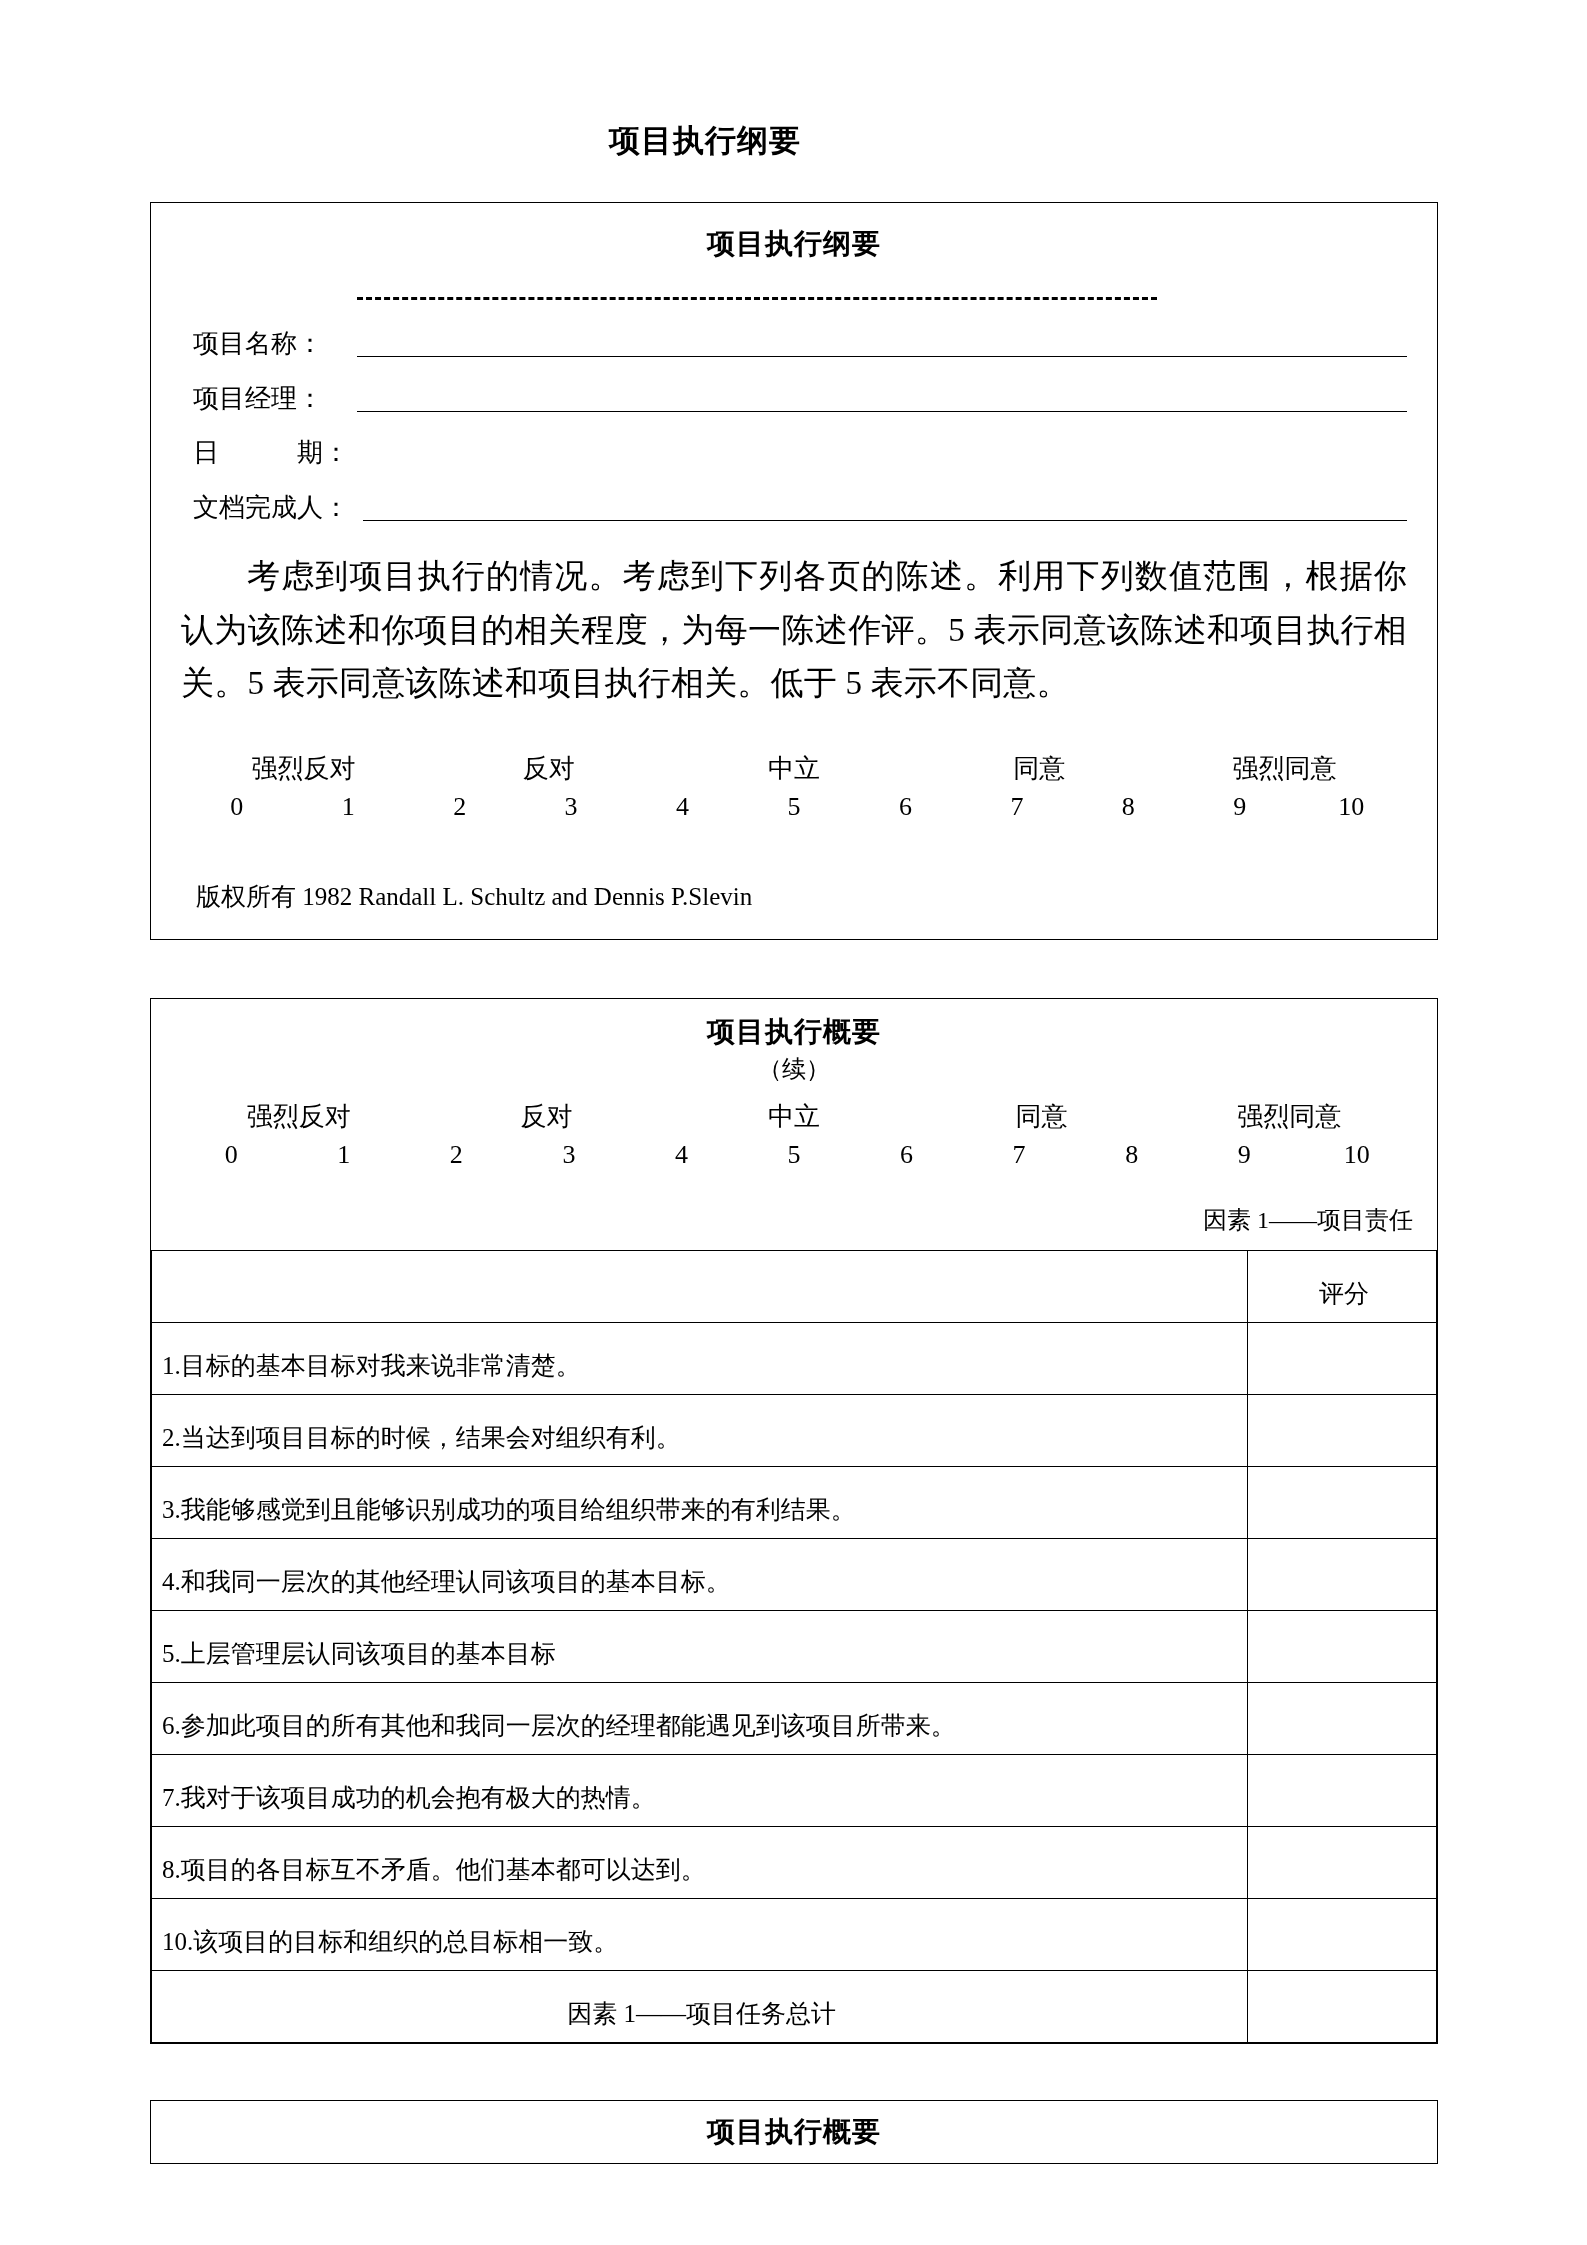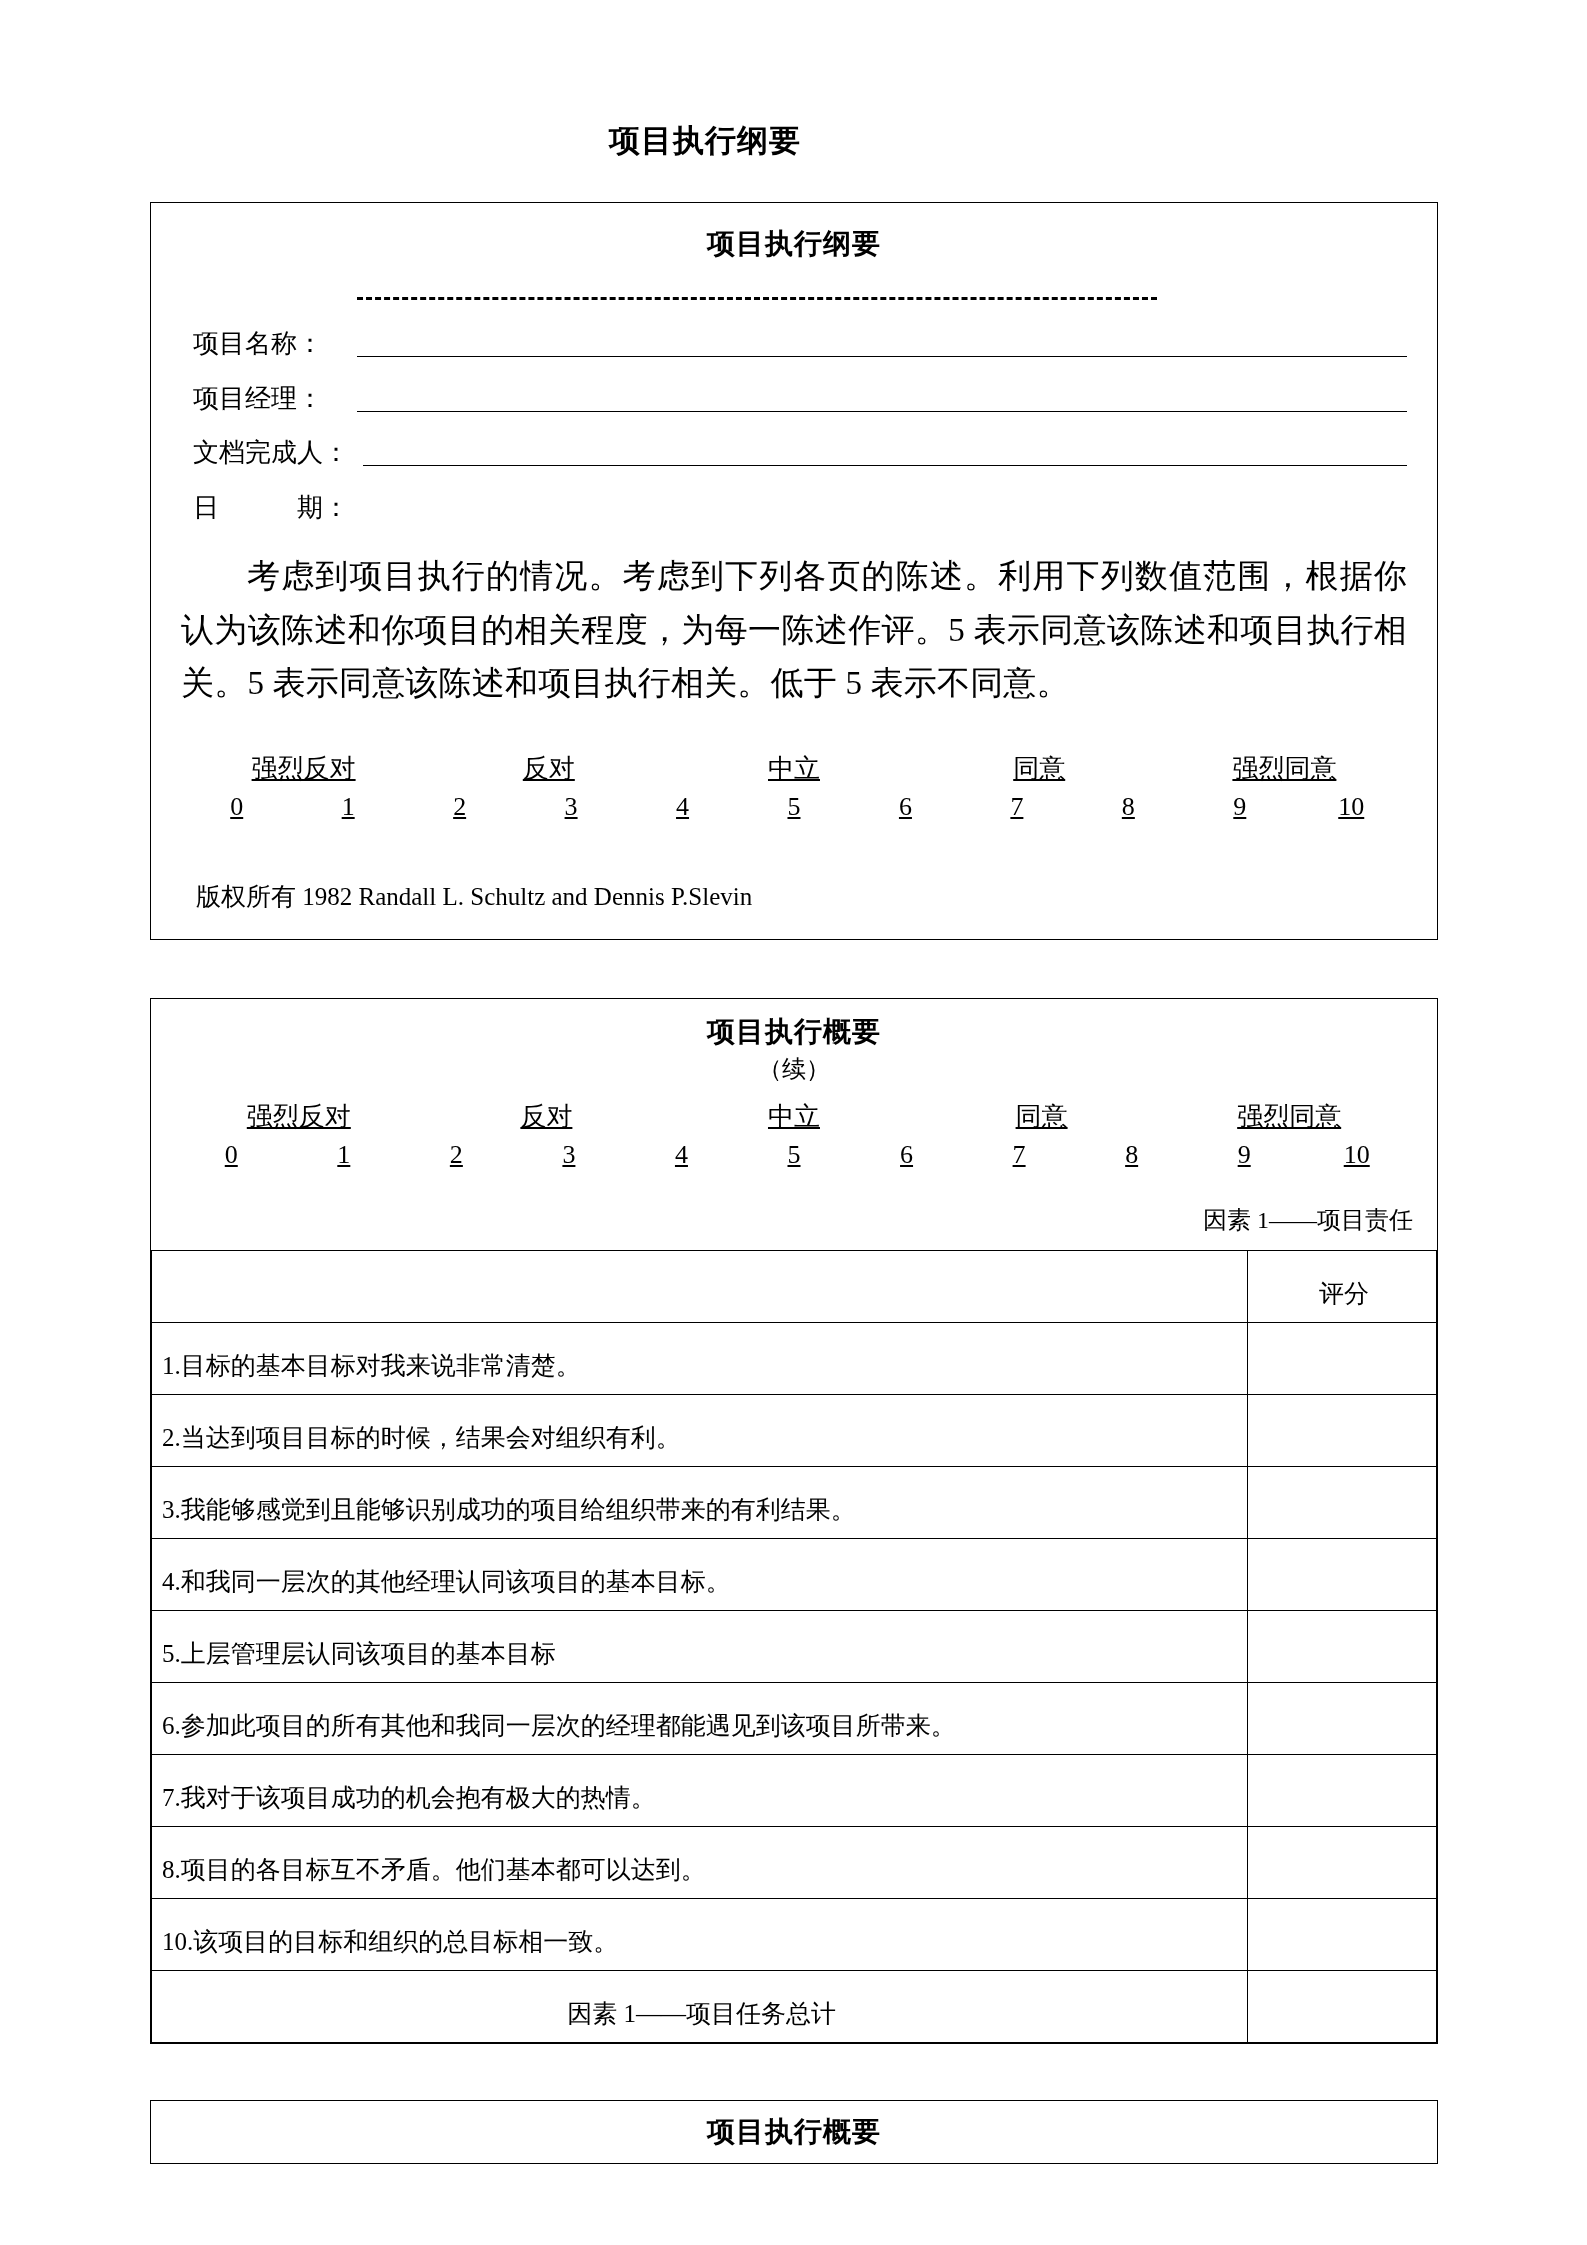--- a/index.html
+++ b/index.html
@@ -92,21 +92,20 @@
 
   
   .scale {
     margin: 40px 0 0 0;
   }
   .scale-labels,
   .scale-numbers {
     display: flex;
     width: 100%;
     font-size: 26px;
-    text-decoration: underline;
   }
   .scale-labels { margin-bottom: 6px; }
   .scale-labels span {
     flex: 1 1 0;
     text-align: center;
   }
   .scale-labels span:first-child { text-align: center; }
   .scale-numbers span {
     flex: 1 1 0;
     text-align: center;
@@ -201,27 +200,27 @@
     <div class="field-row">
       <span class="field-label wide">项目名称：</span>
       <span class="field-line"></span>
     </div>
 
     <div class="field-row">
       <span class="field-label wide">项目经理：</span>
       <span class="field-line"></span>
     </div>
 
+    <div class="field-row no-line">
+      <span class="field-label wide">日　　　期：</span>
+      <span class="field-line"></span>
+    </div>
+
     <div class="field-row">
       <span class="field-label wide">文档完成人：</span>
-      <span class="field-line"></span>
-    </div>
-
-    <div class="field-row no-line">
-      <span class="field-label wide">日　　　期：</span>
       <span class="field-line"></span>
     </div>
 
     <p class="instructions">考虑到项目执行的情况。考虑到下列各页的陈述。利用下列数值范围，根据你认为该陈述和你项目的相关程度，为每一陈述作评。5 表示同意该陈述和项目执行相关。5 表示同意该陈述和项目执行相关。低于 5 表示不同意。</p>
 
     <div class="scale">
       <div class="scale-labels">
         <span>强烈反对</span>
         <span>反对</span>
         <span>中立</span>

